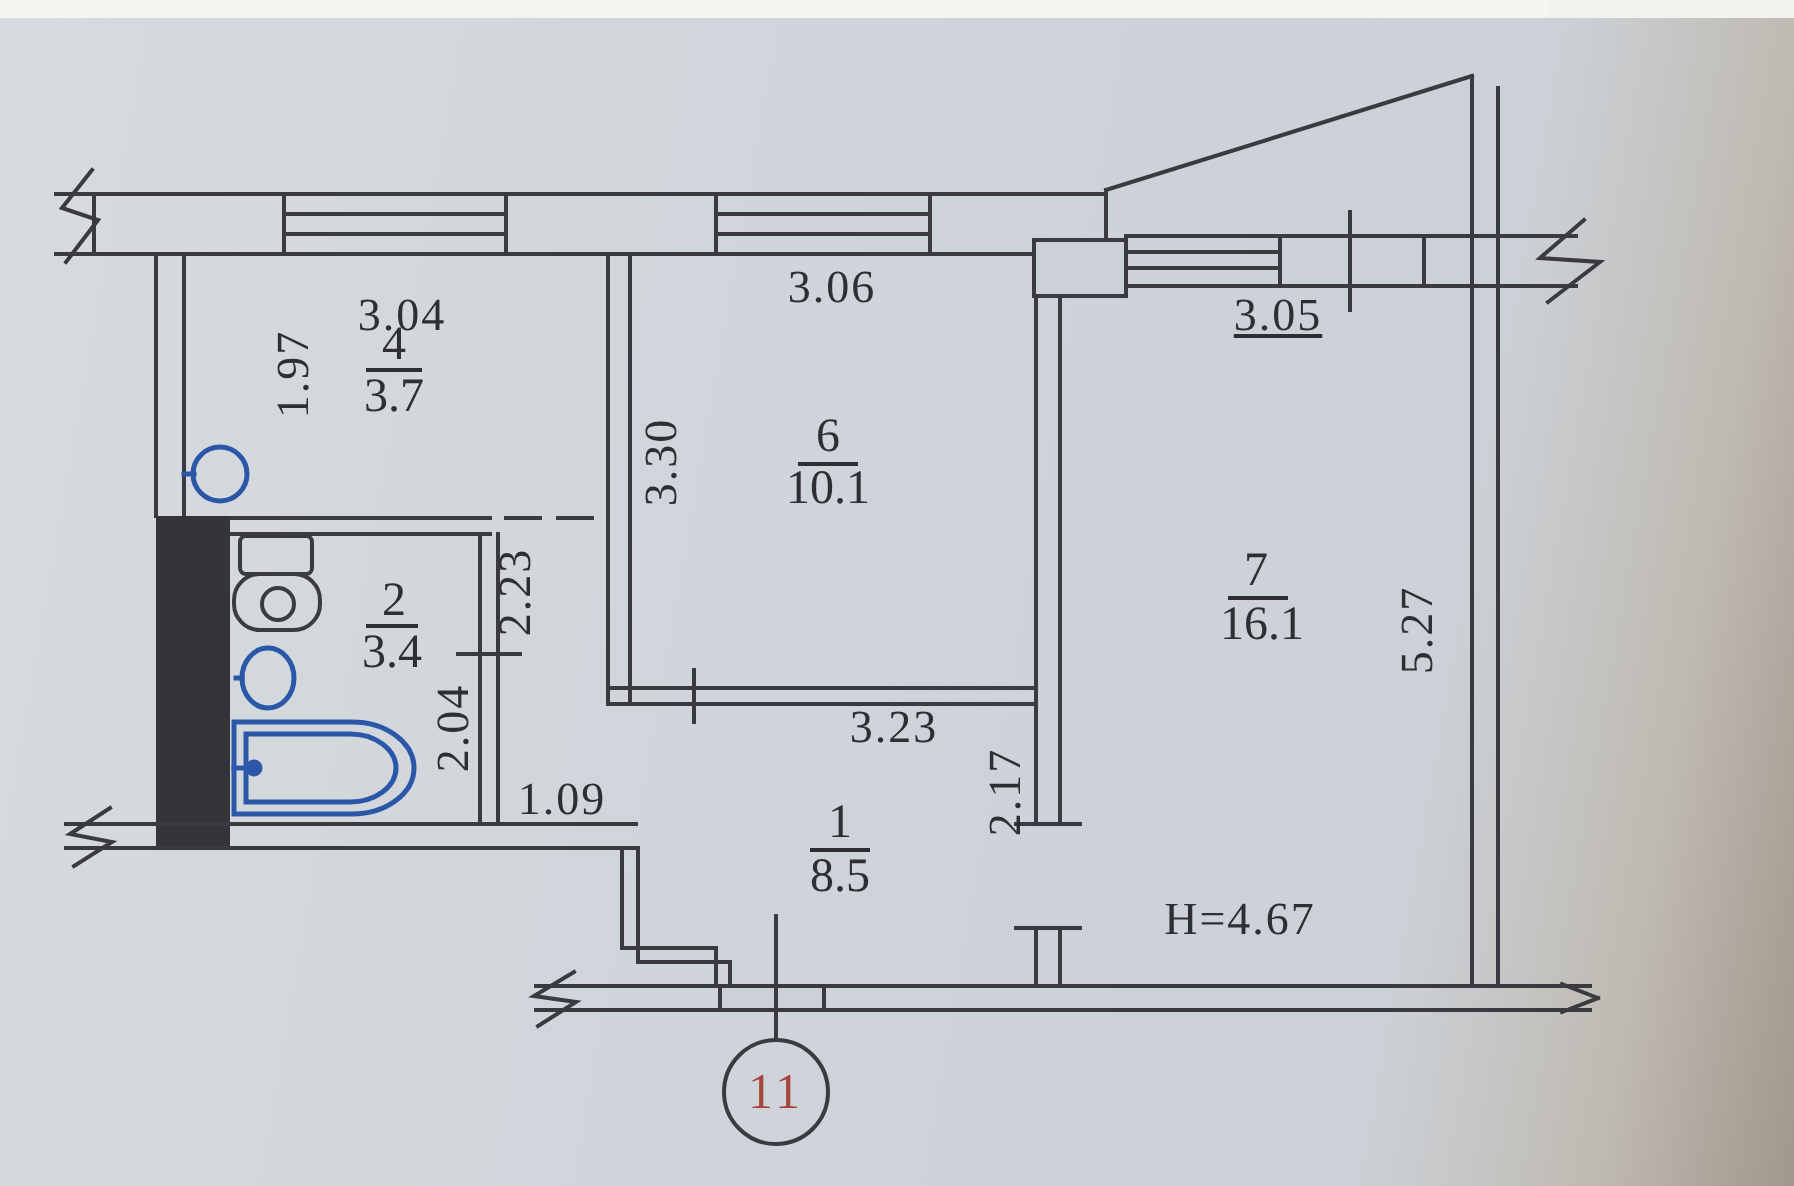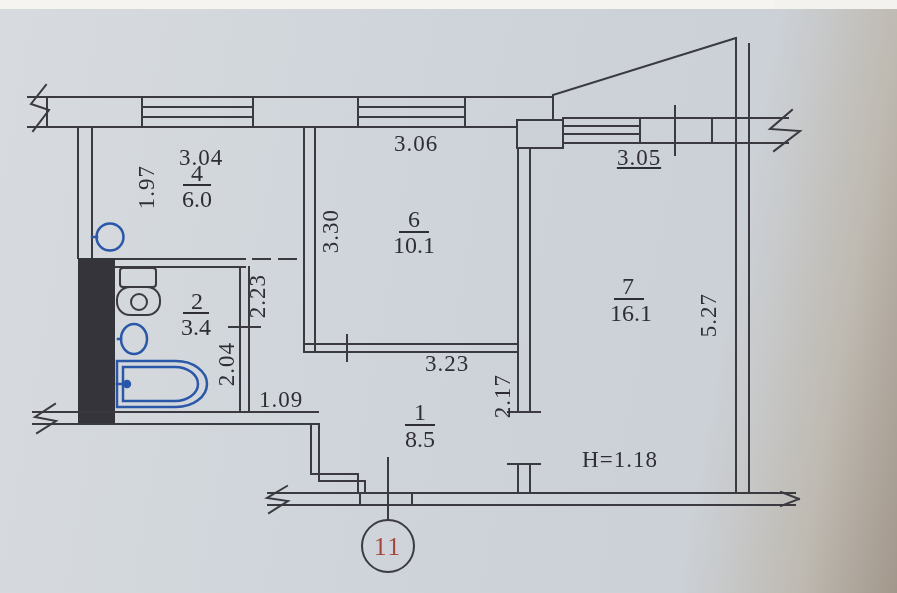--- a/index.html
+++ b/index.html
@@ -124,35 +124,35 @@
   <span class="lbl rot" style="left:331px;top:231px;">3.30</span>
   <span class="lbl rot" style="left:258px;top:296px;">2.23</span>
   <span class="lbl rot" style="left:227px;top:364px;">2.04</span>
   <span class="lbl" style="left:281px;top:400px;">1.09</span>
   <span class="lbl" style="left:447px;top:364px;">3.23</span>
   <span class="lbl rot" style="left:503px;top:396px;">2.17</span>
   <span class="lbl rot" style="left:709px;top:315px;">5.27</span>
 
   <span class="roomnum" style="left:197px;top:173px;">4</span>
   <div class="bar" style="left:197px;top:184px;width:28px;"></div>
-  <span class="roomarea" style="left:197px;top:199px;">6.0</span>
+  <span class="roomarea" style="left:197px;top:199px;">3.7</span>
 
   <span class="roomnum" style="left:414px;top:219px;">6</span>
   <div class="bar" style="left:414px;top:231px;width:30px;"></div>
   <span class="roomarea" style="left:414px;top:245px;">10.1</span>
 
   <span class="roomnum" style="left:628px;top:286px;">7</span>
   <div class="bar" style="left:629px;top:298px;width:30px;"></div>
   <span class="roomarea" style="left:631px;top:313px;">16.1</span>
 
   <span class="roomnum" style="left:197px;top:301px;">2</span>
   <div class="bar" style="left:196px;top:312px;width:26px;"></div>
   <span class="roomarea" style="left:196px;top:327px;">3.4</span>
 
   <span class="roomnum" style="left:420px;top:412px;">1</span>
   <div class="bar" style="left:420px;top:424px;width:30px;"></div>
   <span class="roomarea" style="left:420px;top:439px;">8.5</span>
 
-  <span class="hnote" style="left:620px;top:460px;">H=1.18</span>
+  <span class="hnote" style="left:620px;top:460px;">H=4.67</span>
 
   <span class="aptnum" style="left:388px;top:547px;">11</span>
 
 </div>
 
 </body></html>

